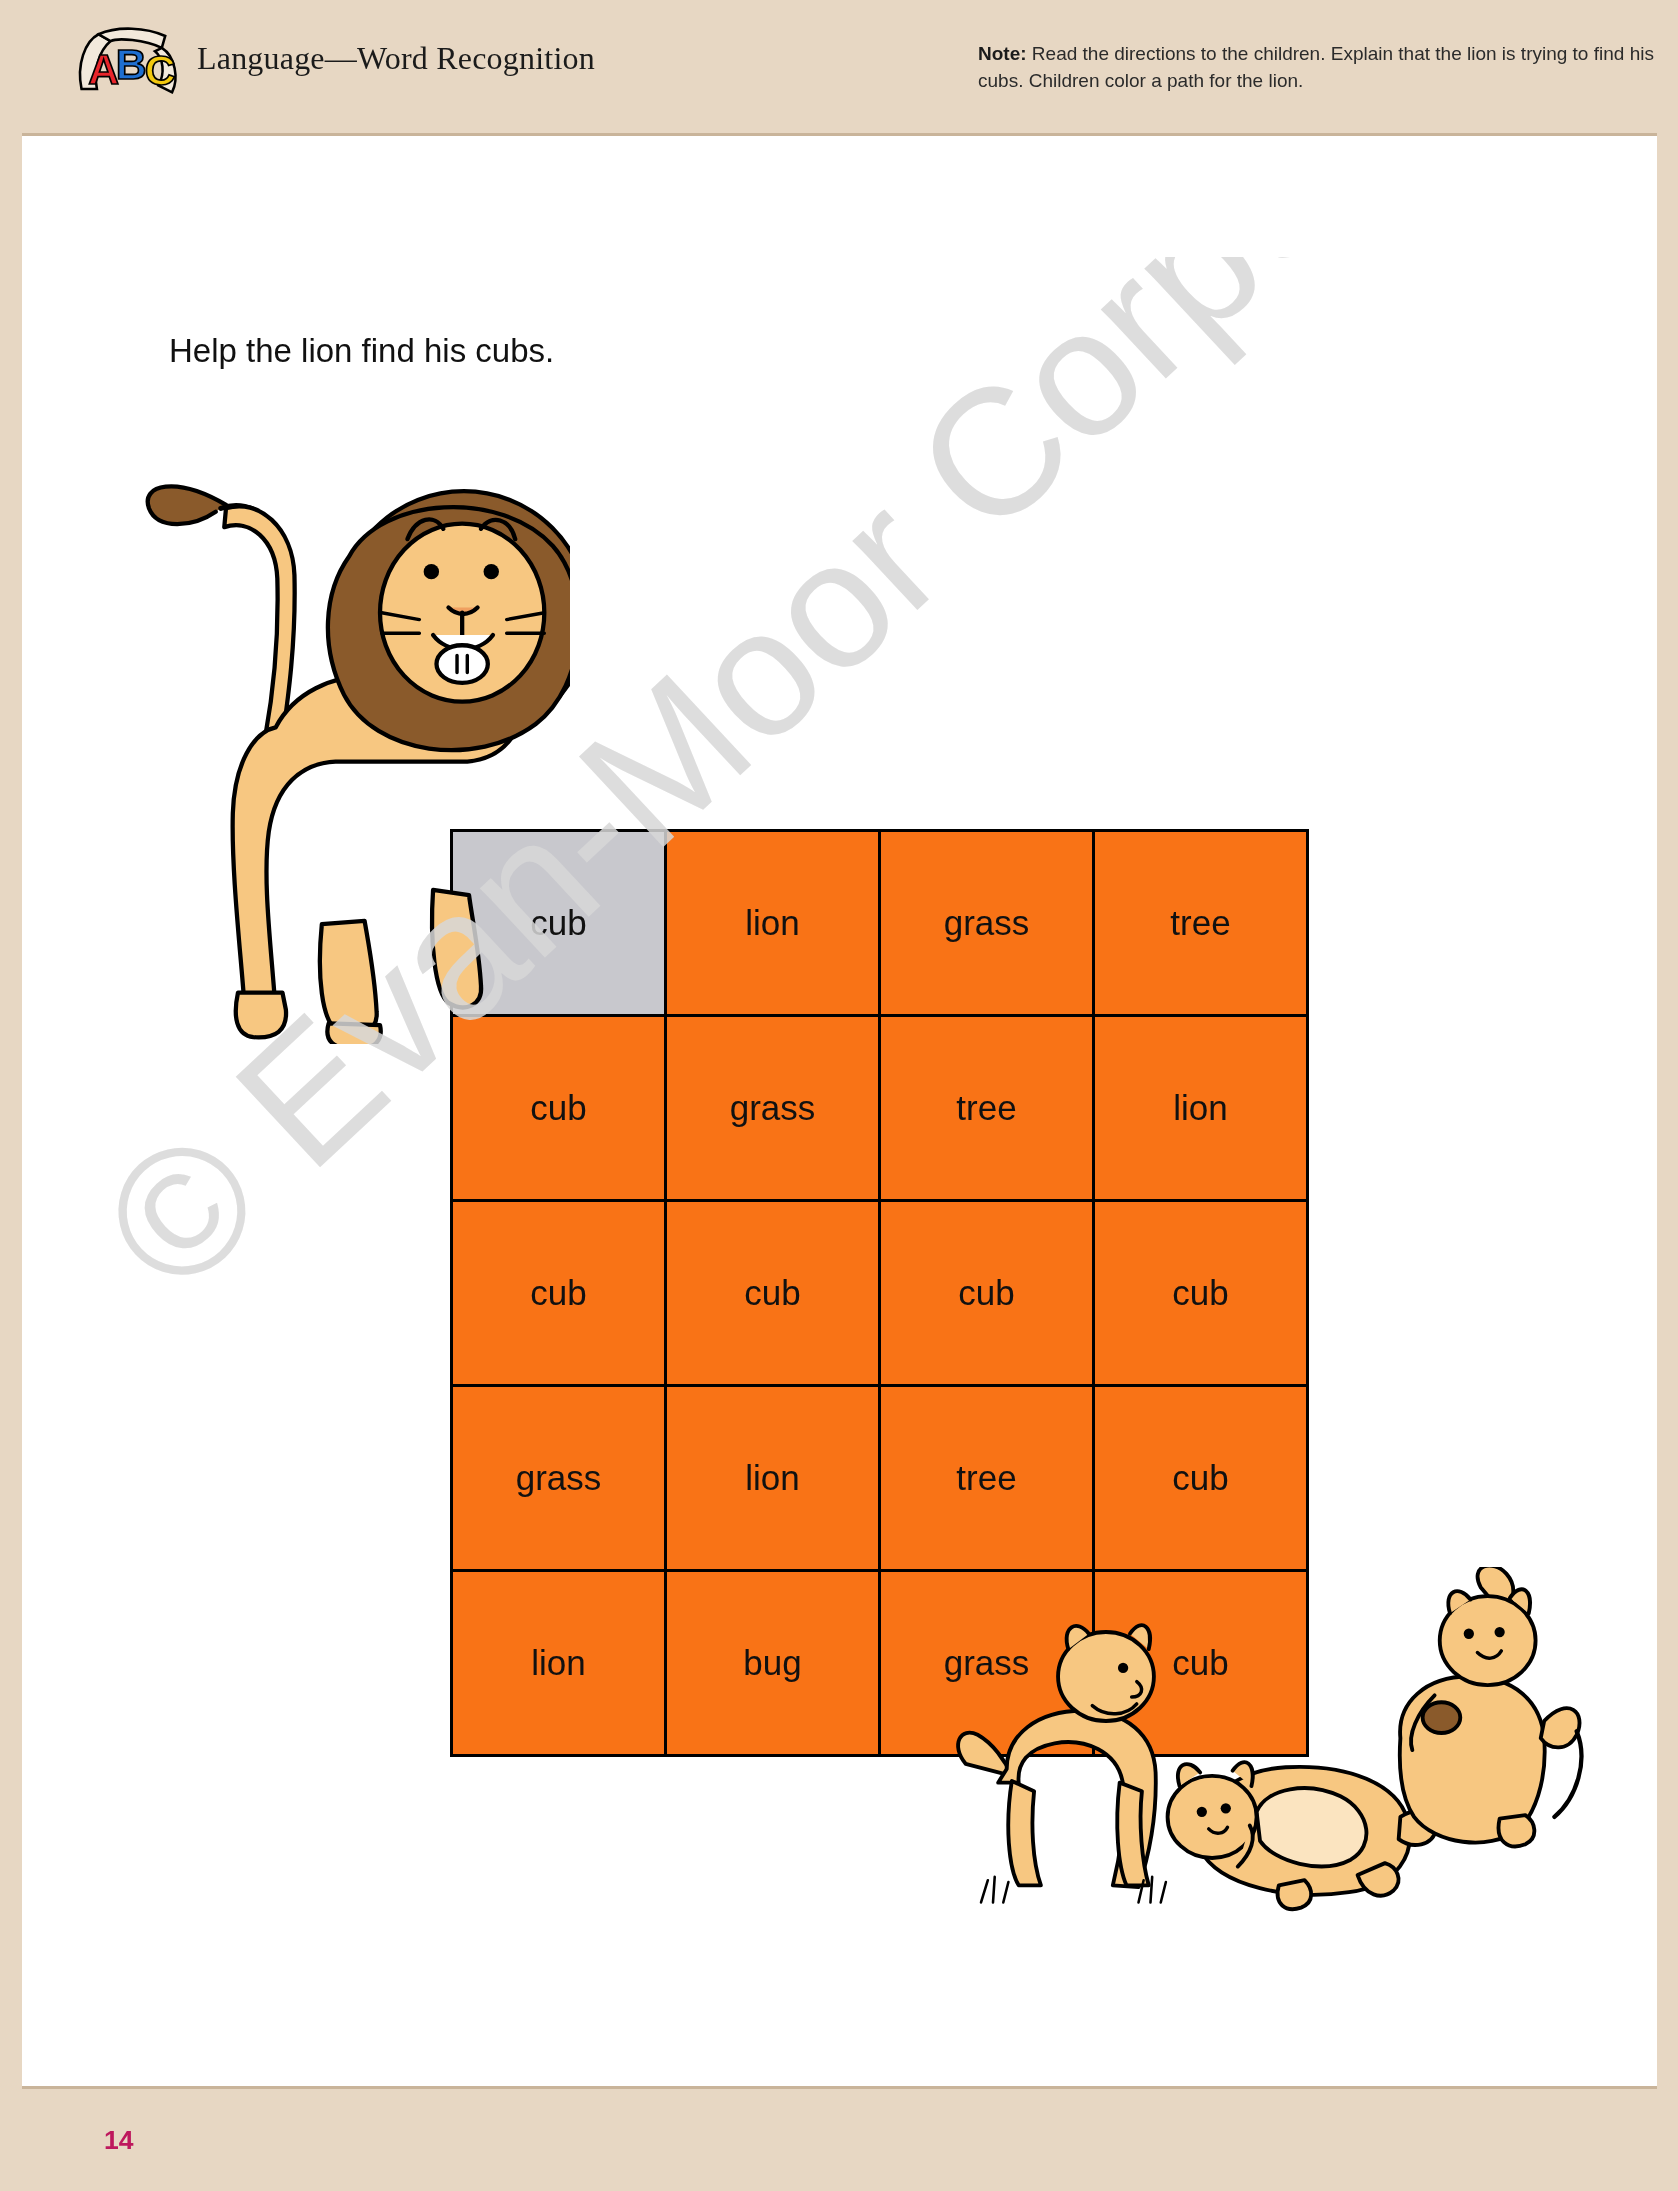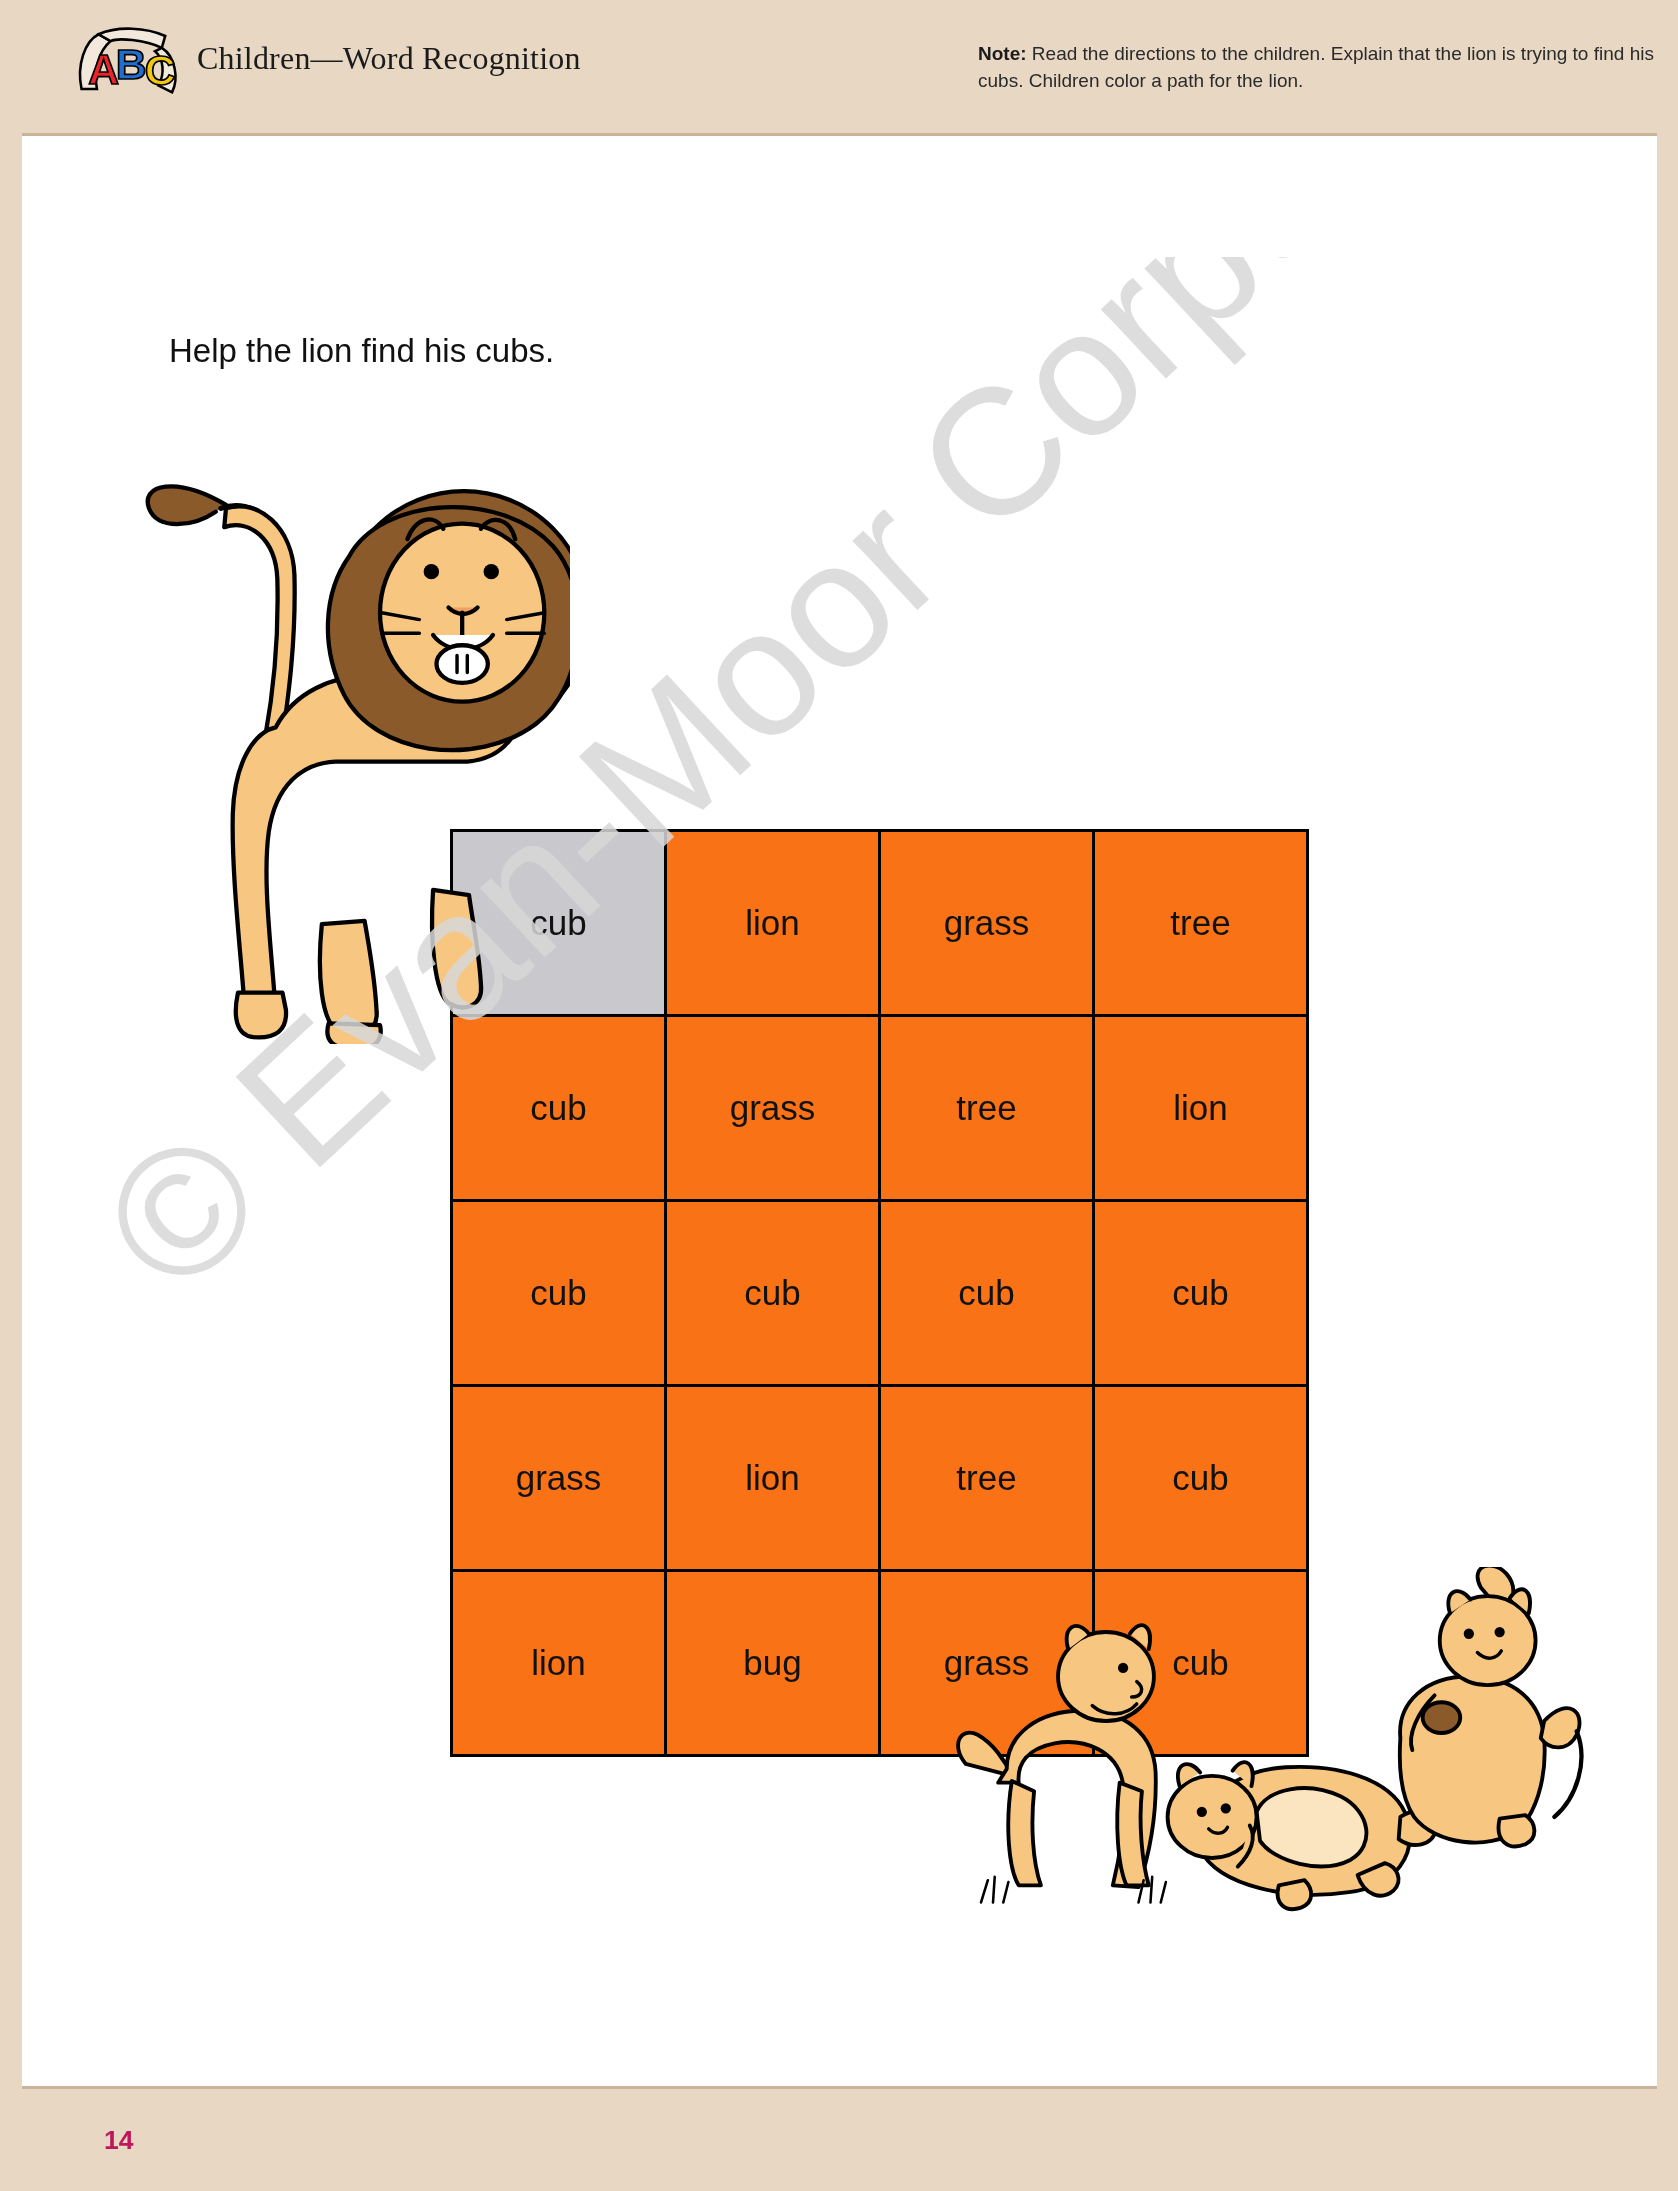--- a/index.html
+++ b/index.html
@@ -169,21 +169,21 @@
         <g stroke="#000" stroke-width="3">
           <path d="M10 78 C4 50 14 22 30 14 L44 22 C30 34 24 56 28 78 Z" fill="#f2e9dc"></path>
           <path d="M30 14 C52 4 86 6 108 16 L104 30 C84 20 52 18 44 22 Z" fill="#f2e9dc"></path>
           <path d="M104 30 C120 40 124 66 116 82 L100 74 C108 60 106 42 96 34 Z" fill="#f2e9dc"></path>
         </g>
         <text x="18" y="72" font-family="Liberation Sans, sans-serif" font-size="50" font-weight="bold" fill="#e8252b" stroke="#000" stroke-width="2">A</text>
         <text x="50" y="66" font-family="Liberation Sans, sans-serif" font-size="50" font-weight="bold" fill="#1f6fd0" stroke="#000" stroke-width="2">B</text>
         <text x="84" y="74" font-family="Liberation Sans, sans-serif" font-size="50" font-weight="bold" fill="#f2c80f" stroke="#000" stroke-width="2">C</text>
       </svg>
     </div>
-    <div class="header-title">Children—Word Recognition</div>
+    <div class="header-title">Language—Word Recognition</div>
     <div class="note">
       <b>Note:</b><span> Read the directions to the children. Explain that the lion is trying to find his cubs. Children color a path for the lion.</span>
     </div>
   </div>
   <div class="header-rule"></div>
 
   <div class="dir dir1">Help the lion find his cubs.</div>
 
   <div class="art lion-art">
     <svg viewBox="0 0 520 700" width="445" height="599">

